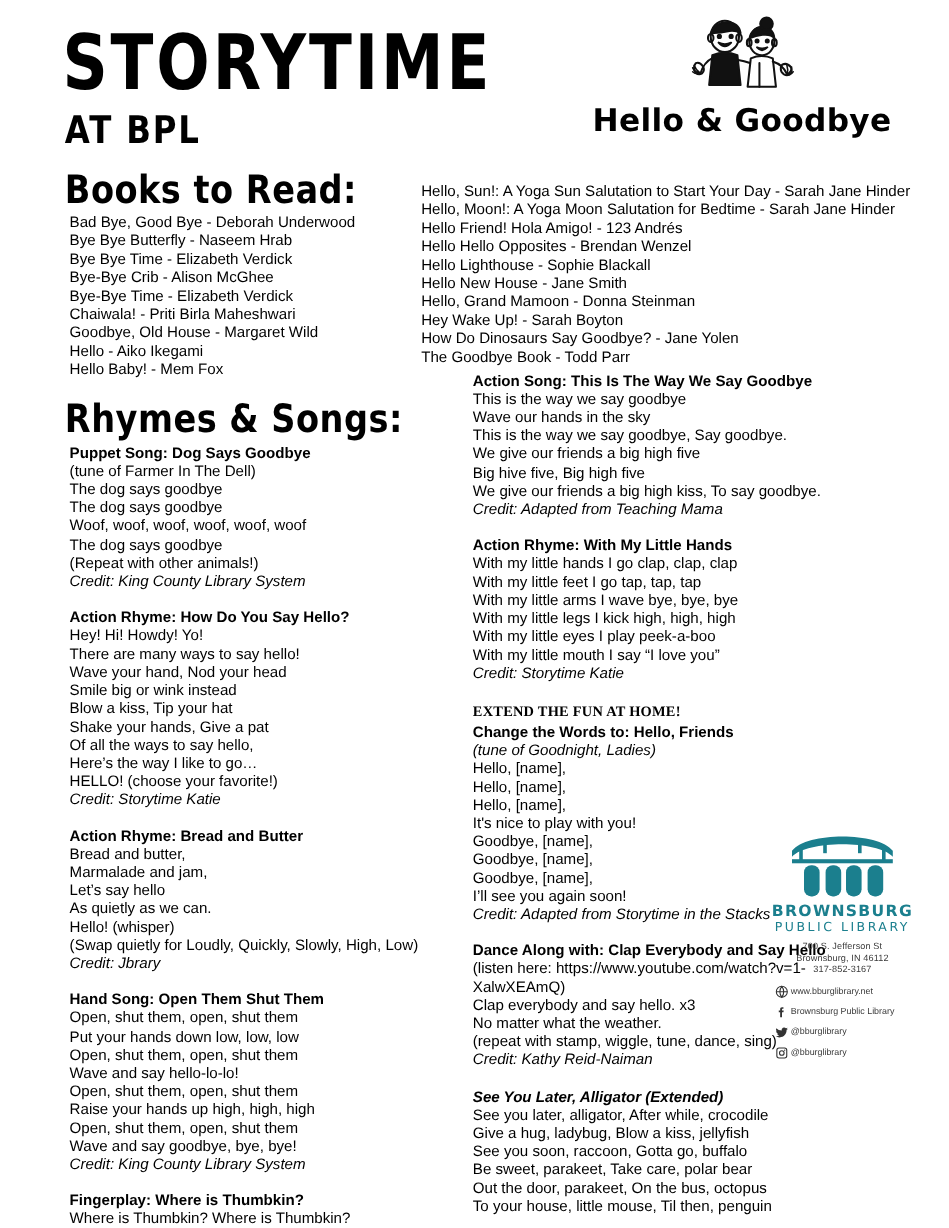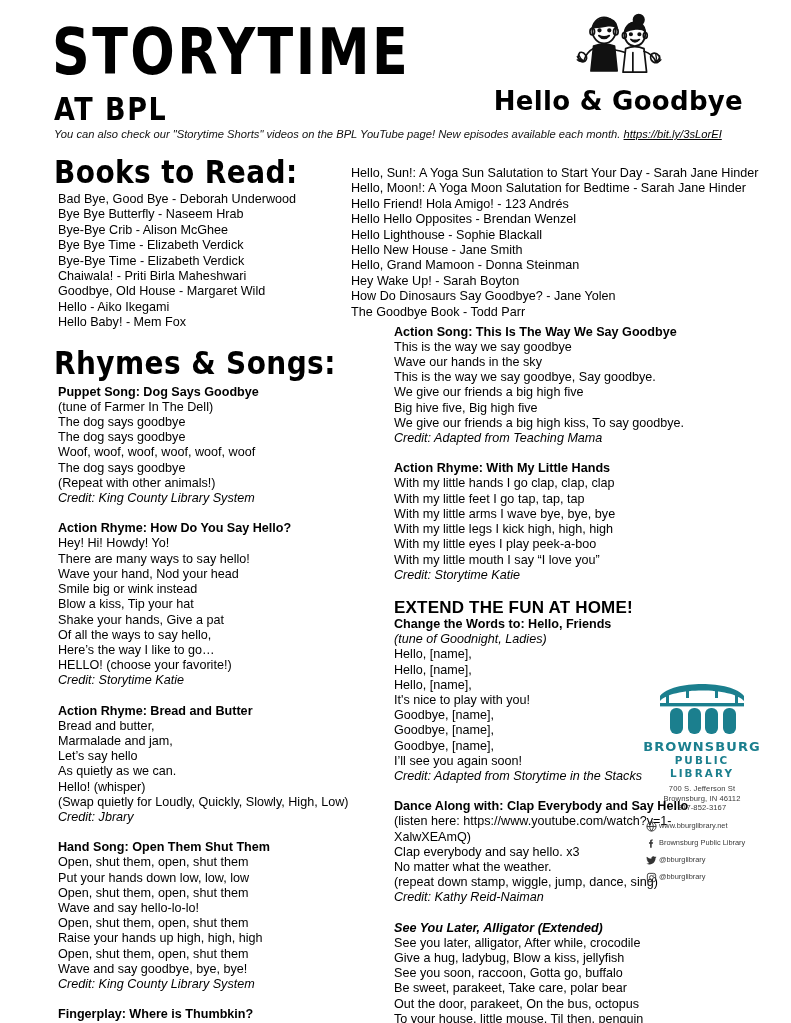--- a/index.html
+++ b/index.html
@@ -106,24 +106,25 @@
   .col-right { flex: 1; padding-left: 2px; margin-top: -60px; }
 
   .block { margin-bottom: 15px; }
   .block-title {
     font-size: 12.6px;
     font-weight: bold;
     line-height: 15.2px;
   }
   .block-title.italic { font-style: italic; }
   .big-title {
-    font-size: 17px;
+    font-size: 12px;
     font-weight: bold;
     line-height: 19px;
     letter-spacing: 0.2px;
+    font-family: Liberation Serif, serif;
   }
   .line {
     font-size: 12.6px;
     line-height: 15.2px;
   }
   .line.italic { font-style: italic; }
   .credit {
     font-size: 12.6px;
     line-height: 15.2px;
     font-style: italic;
@@ -143,21 +144,21 @@
     font-family: "DejaVu Sans", sans-serif;
     font-size: 13px;
     font-weight: bold;
     letter-spacing: 1.1px;
     color: #1b7f8e;
     line-height: 15px;
   }
   .logo-sub {
     font-family: "DejaVu Sans", sans-serif;
     font-size: 10.4px;
-    font-weight: bold;
+    font-weight: normal;
     letter-spacing: 2.1px;
     color: #1b7f8e;
     line-height: 13px;
     margin-bottom: 4px;
   }
   .addr {
     font-size: 7.6px;
     line-height: 9.6px;
     color: #3a3a3a;
     letter-spacing: 0.1px;
@@ -232,31 +233,28 @@
 
           <path d="M139 60 q13 4 18 16"></path>
           <path d="M157 76 q2 -6 0 -11 m0 11 q6 -3 6 -9 m-6 9 q6 1 8 -3" stroke-width="2"></path>
           <path d="M151 64 q6 -3 11 3 q3 6 -2 10 q-6 2 -10 -4 q-2 -6 1 -9z"></path>
         </g>
       </svg>
       <div class="theme-title">Hello &amp; Goodbye</div>
     </div>
   </div>
 
-  <div class="promo">
-    <span>You can also check our "Storytime Shorts" videos on the BPL YouTube page! New episodes available each month. </span><span class="link">https://bit.ly/3sLorEI</span>
-  </div>
 
   <div class="brush-h">Books to Read:</div>
   <div class="books">
     <div class="books-col left">
       <div class="book-item">Bad Bye, Good Bye - Deborah Underwood</div>
       <div class="book-item">Bye Bye Butterfly - Naseem Hrab</div>
+      <div class="book-item">Bye Bye Time - Elizabeth Verdick</div>
       <div class="book-item">Bye-Bye Crib - Alison McGhee</div>
-      <div class="book-item">Bye Bye Time - Elizabeth Verdick</div>
       <div class="book-item">Bye-Bye Time - Elizabeth Verdick</div>
       <div class="book-item">Chaiwala! - Priti Birla Maheshwari</div>
       <div class="book-item">Goodbye, Old House - Margaret Wild</div>
       <div class="book-item">Hello - Aiko Ikegami</div>
       <div class="book-item">Hello Baby! - Mem Fox</div>
     </div>
     <div class="books-col right">
       <div class="book-item">Hello, Sun!: A Yoga Sun Salutation to Start Your Day - Sarah Jane Hinder</div>
       <div class="book-item">Hello, Moon!: A Yoga Moon Salutation for Bedtime - Sarah Jane Hinder</div>
       <div class="book-item">Hello Friend! Hola Amigo! - 123 Andrés</div>
@@ -372,21 +370,21 @@
         <div class="line">I’ll see you again soon!</div>
         <div class="credit">Credit: Adapted from Storytime in the Stacks</div>
       </div>
 
       <div class="block">
         <div class="block-title">Dance Along with: Clap Everybody and Say Hello</div>
         <div class="line">(listen here: https://www.youtube.com/watch?v=1-</div>
         <div class="line">XalwXEAmQ)</div>
         <div class="line">Clap everybody and say hello. x3</div>
         <div class="line">No matter what the weather.</div>
-        <div class="line">(repeat down stamp, wiggle, jump, dance, sing)</div>
+        <div class="line">(repeat with stamp, wiggle, tune, dance, sing)</div>
         <div class="credit">Credit: Kathy Reid-Naiman</div>
       </div>
 
       <div class="block">
         <div class="block-title italic">See You Later, Alligator (Extended)</div>
         <div class="line">See you later, alligator, After while, crocodile</div>
         <div class="line">Give a hug, ladybug, Blow a kiss, jellyfish</div>
         <div class="line">See you soon, raccoon, Gotta go, buffalo</div>
         <div class="line">Be sweet, parakeet, Take care, polar bear</div>
         <div class="line">Out the door, parakeet, On the bus, octopus</div>

